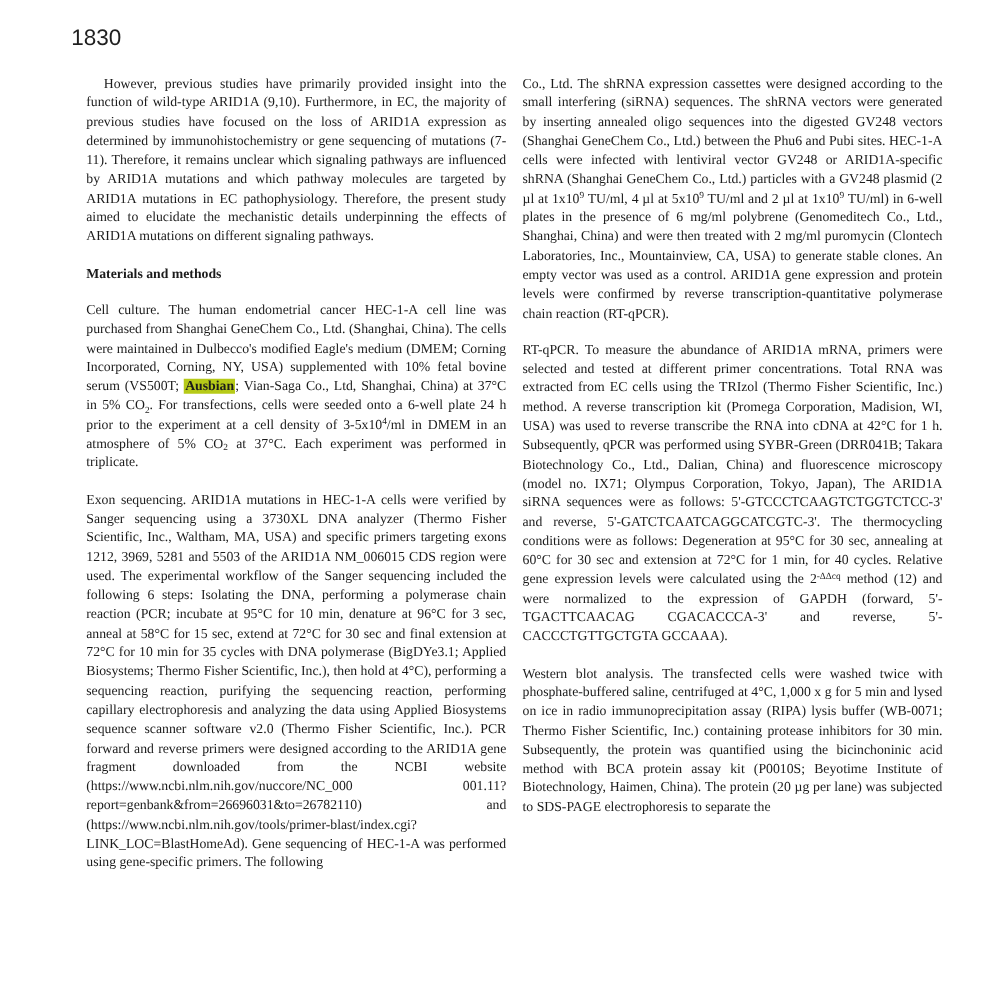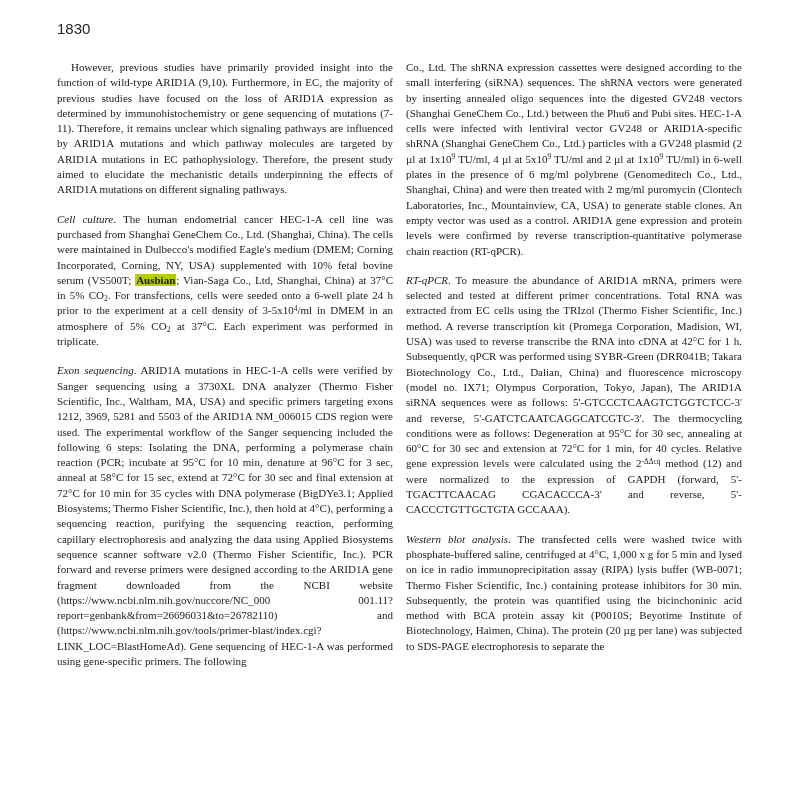--- a/index.html
+++ b/index.html
@@ -4,51 +4,52 @@
 <style>
   html,body { margin:0; padding:0; background:#e8e8e8; }
   .page {
     position:relative; width:792px; height:789px; background:#ffffff;
     overflow:hidden; margin:0 auto;
     font-family:"Liberation Serif", serif; color:#1b1b1b;
   }
   .page-number {
     position:absolute; left:57px; top:20px;
     font-family:"Liberation Sans", sans-serif;
-    font-size:15px; color:#1f1f1f;
+    font-size:18px; color:#1f1f1f;
   }
   .running-head {
     position:absolute; left:130px; width:580px; top:23px;
     text-align:center; font-size:9.8px; letter-spacing:0.35px;
     white-space:nowrap; color:#1f1f1f;
   }
   .running-head i { font-style:italic; }
   .columns {
-    position:absolute; left:57px; top:60px; width:685px;
+    position:absolute; left:69px; top:60px; width:685px;
     display:flex; gap:13px;
   }
   .col { width:336px; font-size:11px; line-height:15.3px; text-align:justify; }
   .block { margin:0 0 14px 0; }
   .block.indent { text-indent:14px; }
   .heading { font-weight:bold; }
-  .run-i { font-style:italic; }
+  .run-i { }
   .run-b { font-weight:bold; }
   .run-sup { font-size:0.68em; position:relative; top:-0.45em; line-height:0; }
   .run-sub { font-size:0.68em; position:relative; top:0.28em; line-height:0; }
   .run-hl { padding:0 1px;font-weight:bold; }
 </style>
 </head>
 <body>
 
 <div class="page">
   <div class="page-number">1830</div>
 
   <div class="columns">
     <div class="col">
         <p class="block para indent">However, previous studies have primarily provided insight into the function of wild-type ARID1A (9,10). Furthermore, in EC, the majority of previous studies have focused on the loss of ARID1A expression as determined by immunohistochemistry or gene sequencing of mutations (7-11). Therefore, it remains unclear which signaling pathways are influenced by ARID1A mutations and which pathway molecules are targeted by ARID1A mutations in EC pathophysiology. Therefore, the present study aimed to elucidate the mechanistic details underpinning the effects of ARID1A mutations on different signaling pathways.</p>
+        <p class="block heading"><span class="run-b">Materials and methods</span></p>
         <p class="block para"><span class="run-i">Cell culture</span>. The human endometrial cancer HEC-1-A cell line was purchased from Shanghai GeneChem Co., Ltd. (Shanghai, China). The cells were maintained in Dulbecco's modified Eagle's medium (DMEM; Corning Incorporated, Corning, NY, USA) supplemented with 10% fetal bovine serum (VS500T; <span class="run-hl" style="background-color: rgb(182, 202, 24);">Ausbian</span>; Vian-Saga Co., Ltd, Shanghai, China) at 37°C in 5% CO<span class="run-sub">2</span>. For transfections, cells were seeded onto a 6-well plate 24 h prior to the experiment at a cell density of 3-5x10<span class="run-sup">4</span>/ml in DMEM in an atmosphere of 5% CO<span class="run-sub">2</span> at 37°C. Each experiment was performed in triplicate.</p>
         <p class="block para"><span class="run-i">Exon sequencing</span>. ARID1A mutations in HEC-1-A cells were verified by Sanger sequencing using a 3730XL DNA analyzer (Thermo Fisher Scientific, Inc., Waltham, MA, USA) and specific primers targeting exons 1212, 3969, 5281 and 5503 of the ARID1A NM_006015 CDS region were used. The experimental workflow of the Sanger sequencing included the following 6 steps: Isolating the DNA, performing a polymerase chain reaction (PCR; incubate at 95°C for 10 min, denature at 96°C for 3 sec, anneal at 58°C for 15 sec, extend at 72°C for 30 sec and final extension at 72°C for 10 min for 35 cycles with DNA polymerase (BigDYe3.1; Applied Biosystems; Thermo Fisher Scientific, Inc.), then hold at 4°C), performing a sequencing reaction, purifying the sequencing reaction, performing capillary electrophoresis and analyzing the data using Applied Biosystems sequence scanner software v2.0 (Thermo Fisher Scientific, Inc.). PCR forward and reverse primers were designed according to the ARID1A gene fragment downloaded from the NCBI website (https://www.ncbi.nlm.nih.gov/nuccore/NC_000 001.11?report=genbank&amp;from=26696031&amp;to=26782110) and (https://www.ncbi.nlm.nih.gov/tools/primer-blast/index.cgi?LINK_LOC=BlastHomeAd). Gene sequencing of HEC-1-A was performed using gene-specific primers. The following</p>
       </div>
     <div class="col">
         <p class="block para">Co., Ltd. The shRNA expression cassettes were designed according to the small interfering (siRNA) sequences. The shRNA vectors were generated by inserting annealed oligo sequences into the digested GV248 vectors (Shanghai GeneChem Co., Ltd.) between the Phu6 and Pubi sites. HEC-1-A cells were infected with lentiviral vector GV248 or ARID1A-specific shRNA (Shanghai GeneChem Co., Ltd.) particles with a GV248 plasmid (2 µl at 1x10<span class="run-sup">9</span> TU/ml, 4 µl at 5x10<span class="run-sup">9</span> TU/ml and 2 µl at 1x10<span class="run-sup">9</span> TU/ml) in 6-well plates in the presence of 6 mg/ml polybrene (Genomeditech Co., Ltd., Shanghai, China) and were then treated with 2 mg/ml puromycin (Clontech Laboratories, Inc., Mountainview, CA, USA) to generate stable clones. An empty vector was used as a control. ARID1A gene expression and protein levels were confirmed by reverse transcription-quantitative polymerase chain reaction (RT-qPCR).</p>
         <p class="block para"><span class="run-i">RT-qPCR</span>. To measure the abundance of ARID1A mRNA, primers were selected and tested at different primer concentrations. Total RNA was extracted from EC cells using the TRIzol (Thermo Fisher Scientific, Inc.) method. A reverse transcription kit (Promega Corporation, Madision, WI, USA) was used to reverse transcribe the RNA into cDNA at 42°C for 1 h. Subsequently, qPCR was performed using SYBR-Green (DRR041B; Takara Biotechnology Co., Ltd., Dalian, China) and fluorescence microscopy (model no. IX71; Olympus Corporation, Tokyo, Japan), The ARID1A siRNA sequences were as follows: 5'-GTCCCTCAAGTCTGGTCTCC-3' and reverse, 5'-GATCTCAATCAGGCATCGTC-3'. The thermocycling conditions were as follows: Degeneration at 95°C for 30 sec, annealing at 60°C for 30 sec and extension at 72°C for 1 min, for 40 cycles. Relative gene expression levels were calculated using the 2<span class="run-sup">-ΔΔcq</span> method (12) and were normalized to the expression of GAPDH (forward, 5'-TGACTTCAACAG CGACACCCA-3' and reverse, 5'-CACCCTGTTGCTGTA GCCAAA).</p>
         <p class="block para"><span class="run-i">Western blot analysis</span>. The transfected cells were washed twice with phosphate-buffered saline, centrifuged at 4°C, 1,000 x g for 5 min and lysed on ice in radio immunoprecipitation assay (RIPA) lysis buffer (WB-0071; Thermo Fisher Scientific, Inc.) containing protease inhibitors for 30 min. Subsequently, the protein was quantified using the bicinchoninic acid method with BCA protein assay kit (P0010S; Beyotime Institute of Biotechnology, Haimen, China). The protein (20 µg per lane) was subjected to SDS-PAGE electrophoresis to separate the</p>
       </div>
   </div>
 </div>

